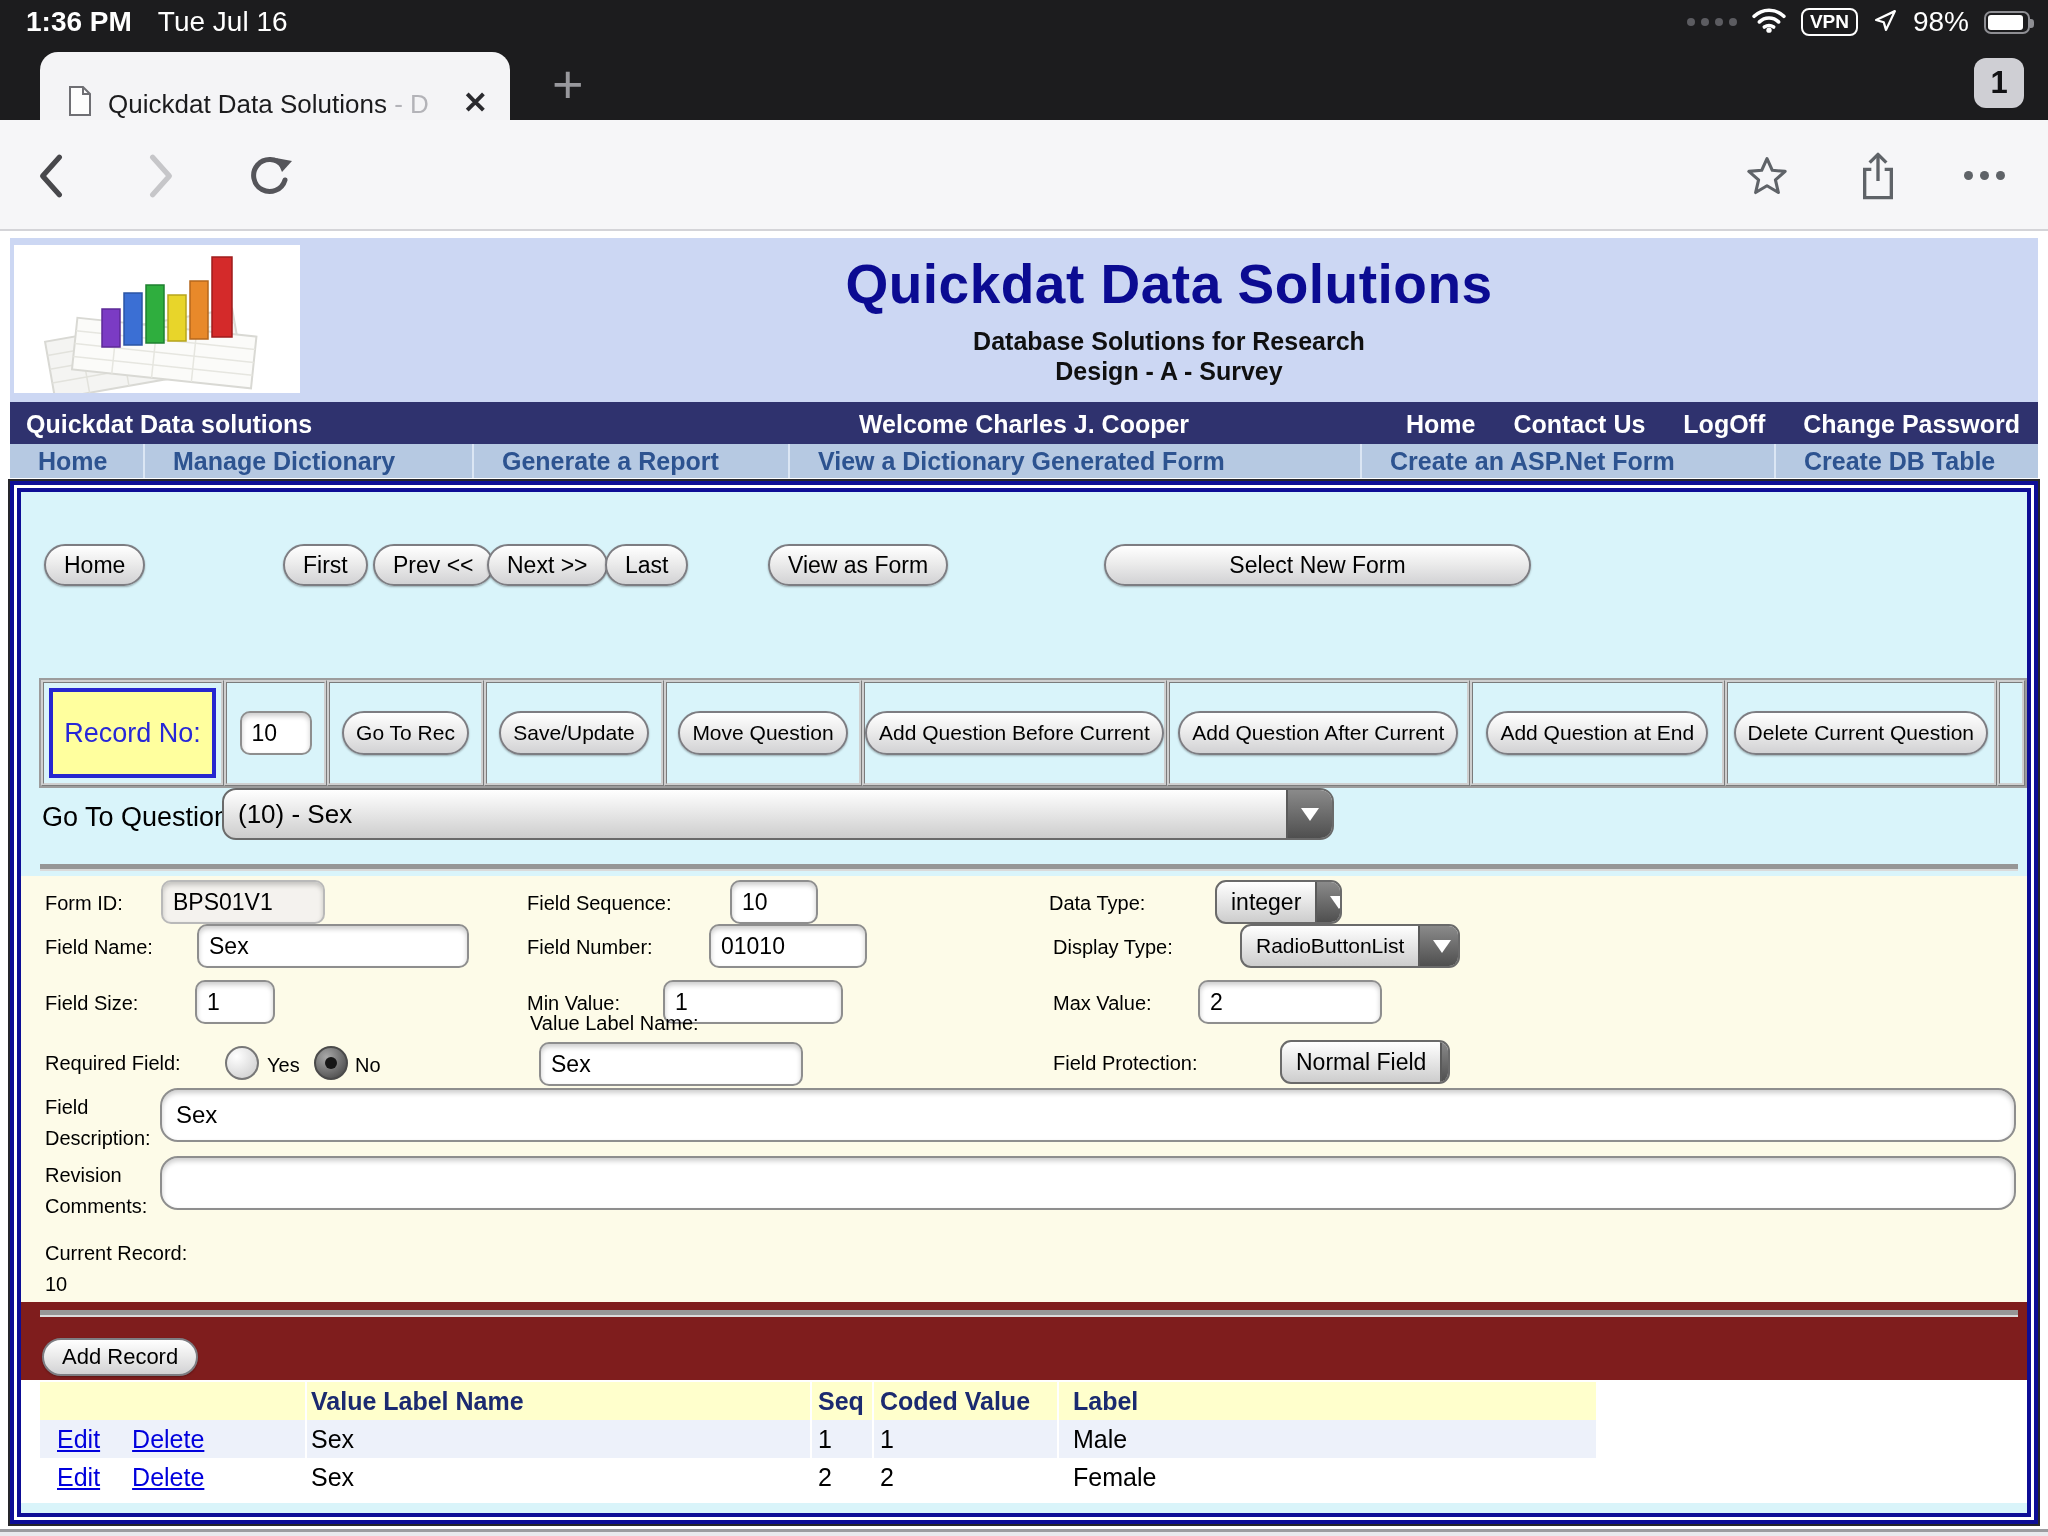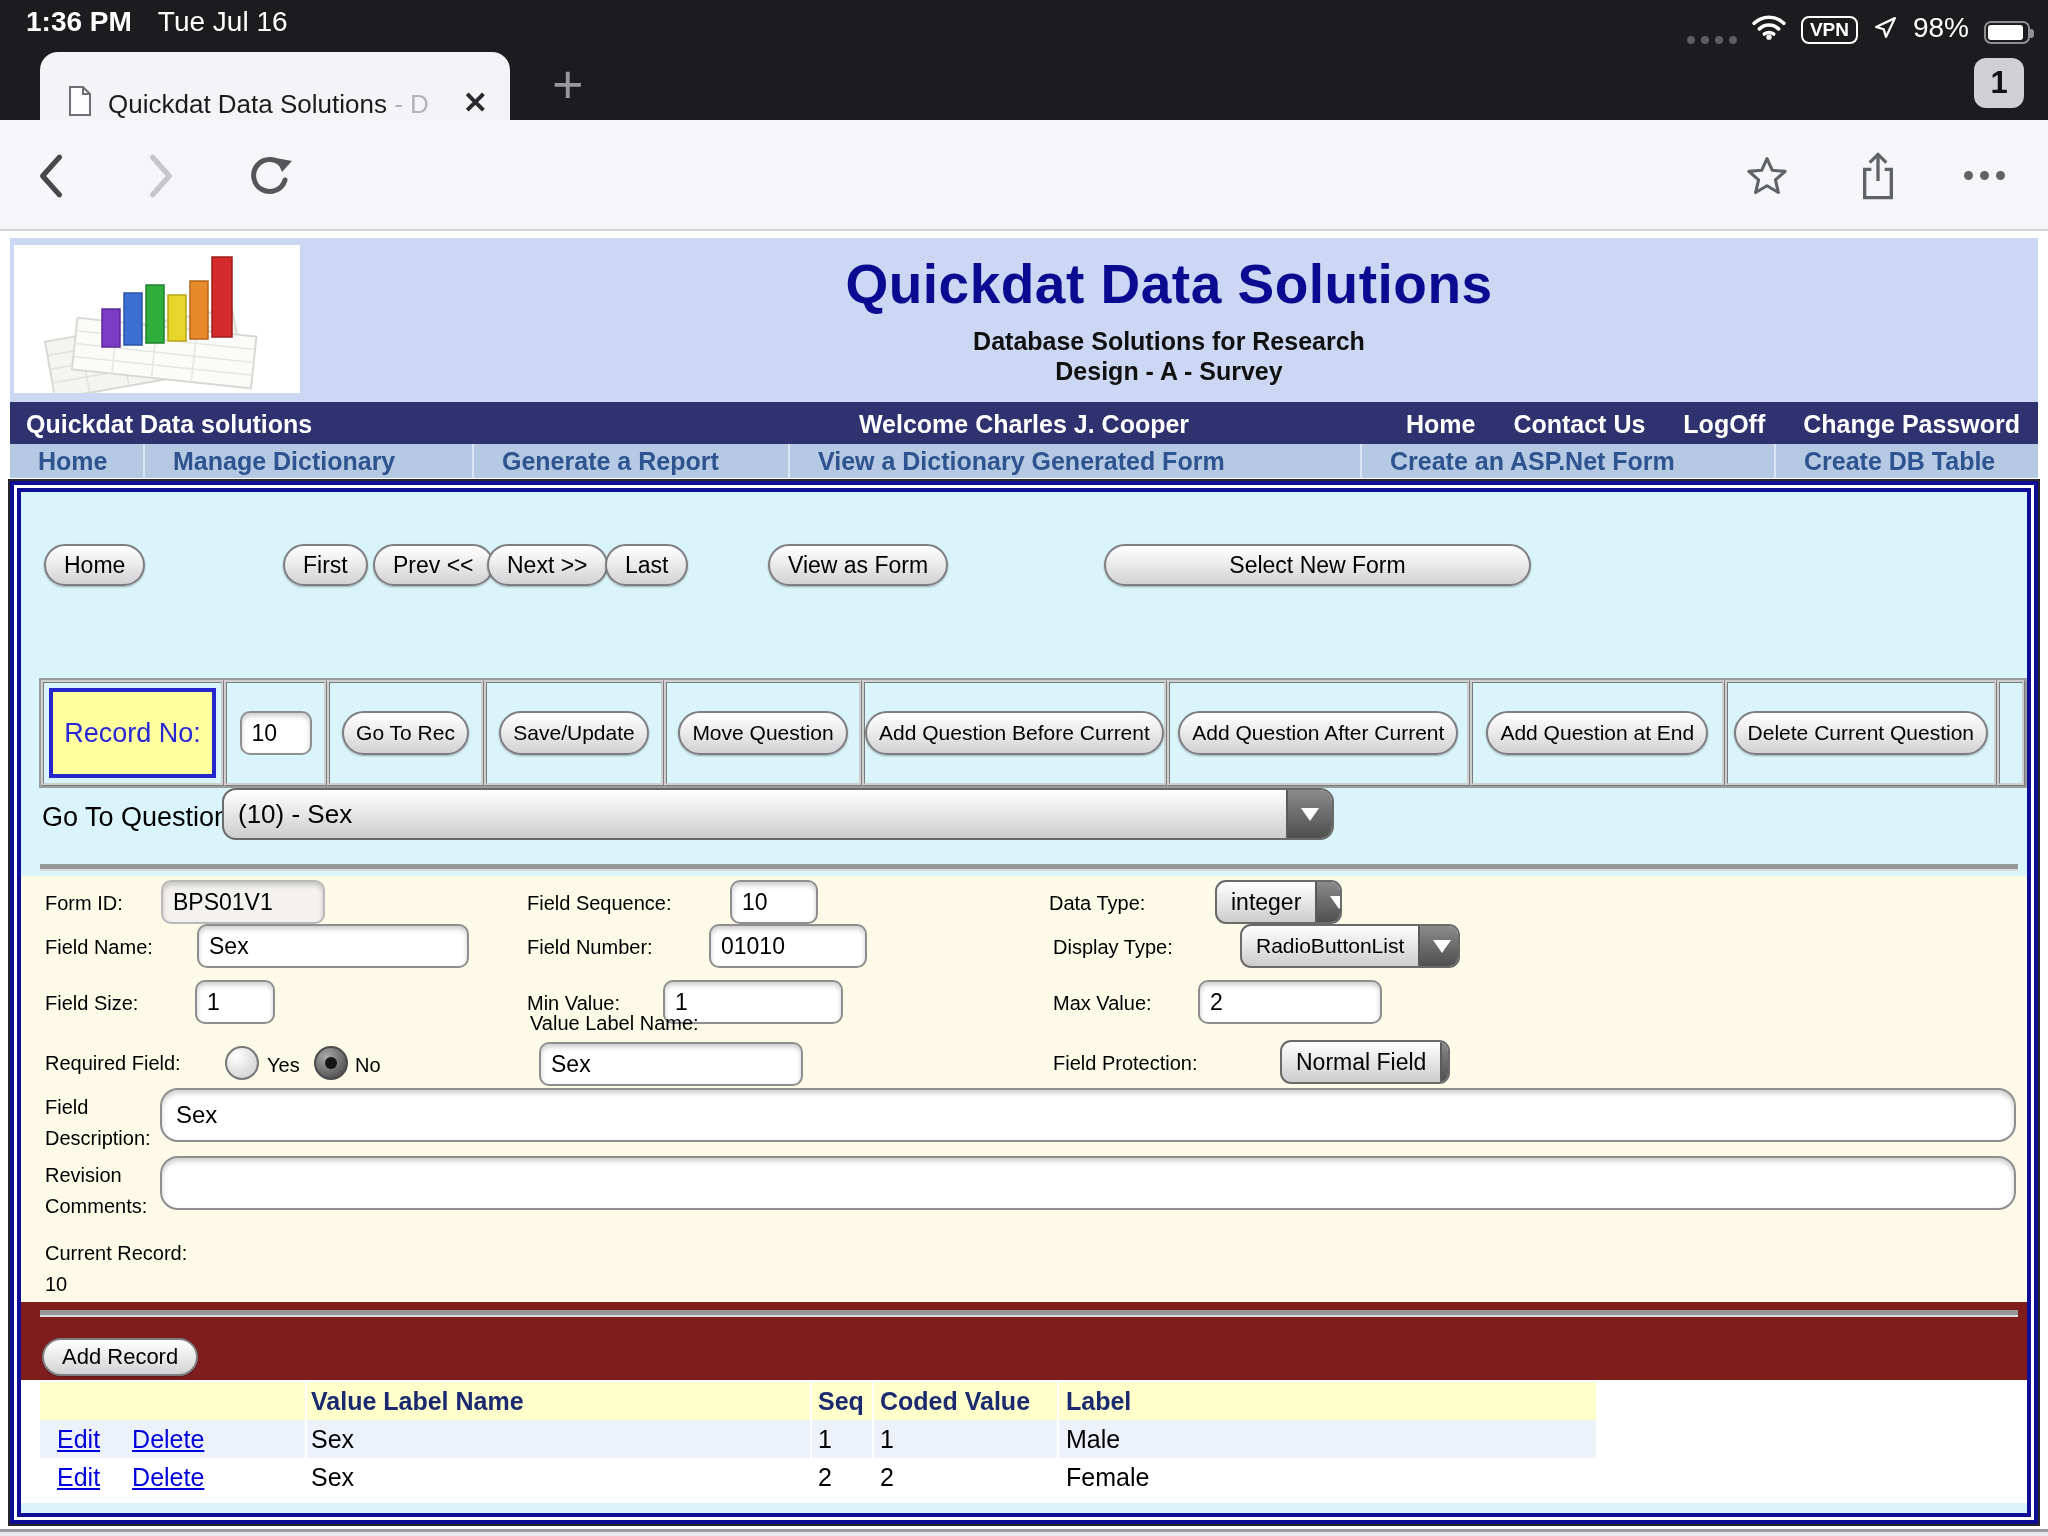--- a/index.html
+++ b/index.html
@@ -4,21 +4,21 @@
 <style>
   html,body{margin:0;padding:0}
   body{width:2048px;height:1536px;position:relative;background:#fff;overflow:hidden;
        font-family:"Liberation Sans",sans-serif;color:#000}
 
   
   #chrome-top{position:absolute;left:0;top:0;width:2048px;height:120px;background:#1c1c1e}
   #status-left{position:absolute;left:26px;top:0;height:44px;display:flex;align-items:center;gap:26px;color:#fff}
   #status-time{font-size:28px;font-weight:700}
   #status-date{font-size:28px;font-weight:400}
-  #status-right{position:absolute;right:18px;top:0;height:44px;display:flex;align-items:flex-end;gap:15px;color:#fff}
+  #status-right{position:absolute;right:18px;top:0;height:44px;display:flex;align-items:center;gap:15px;color:#fff}
   .cell-dots{display:flex;gap:6px}
   .cell-dots i{width:8px;height:8px;border-radius:50%;background:#5c5c61;display:block}
   #vpn-badge{border:2.5px solid #fff;border-radius:8px;font-size:19px;font-weight:700;padding:1px 7px;line-height:22px}
   #battery-pct{font-size:28px}
   #battery{width:46px;height:23px;border:2px solid #8e8e93;border-radius:7px;position:relative;display:flex;align-items:center;padding:2px;box-sizing:border-box}
   #battery .fill{height:100%;width:92%;background:#fff;border-radius:3px}
   #battery .nub{position:absolute;right:-6px;top:6px;width:4px;height:9px;background:#8e8e93;border-radius:0 3px 3px 0}
 
   
   #tab{position:absolute;left:40px;top:52px;width:470px;height:68px;background:#f4f4f6;border-radius:18px 18px 0 0;display:flex;align-items:flex-end;padding:0 22px 0 28px;box-sizing:border-box;gap:16px}
@@ -141,21 +141,21 @@
   .vt-row{display:flex;height:38px}
   .vt-row.header{background:#ffffcc;color:#1b2a70;font-weight:700}
   .vt-row.odd{background:#edf1fa}
   .vt-row.even{background:#ffffff}
   .vt-cell{box-sizing:border-box;display:flex;align-items:center;font-size:25px;flex-shrink:0;overflow:hidden;white-space:nowrap}
   .vt-row .vt-cell + .vt-cell{border-left:2px solid #fff}
   .c-act{width:265px;padding-left:17px;gap:32px}
   .c-vln{width:505px;padding-left:4px}
   .c-seq{width:62px;padding-left:6px}
   .c-cod{width:185px;padding-left:6px}
-  .c-lab{width:539px;padding-left:7px}
+  .c-lab{width:539px;padding-left:14px}
   .lnk{color:#0000dd;text-decoration:underline}
 
   #page-endline{position:absolute;left:0;top:1529px;width:2048px;height:3px;background:#9c9ca0}
   #page-endfill{position:absolute;left:0;top:1532px;width:2048px;height:4px;background:#e9e9ed}
 </style>
 </head>
 <body>
 
 <div id="chrome-top">
   <div id="status-left">

